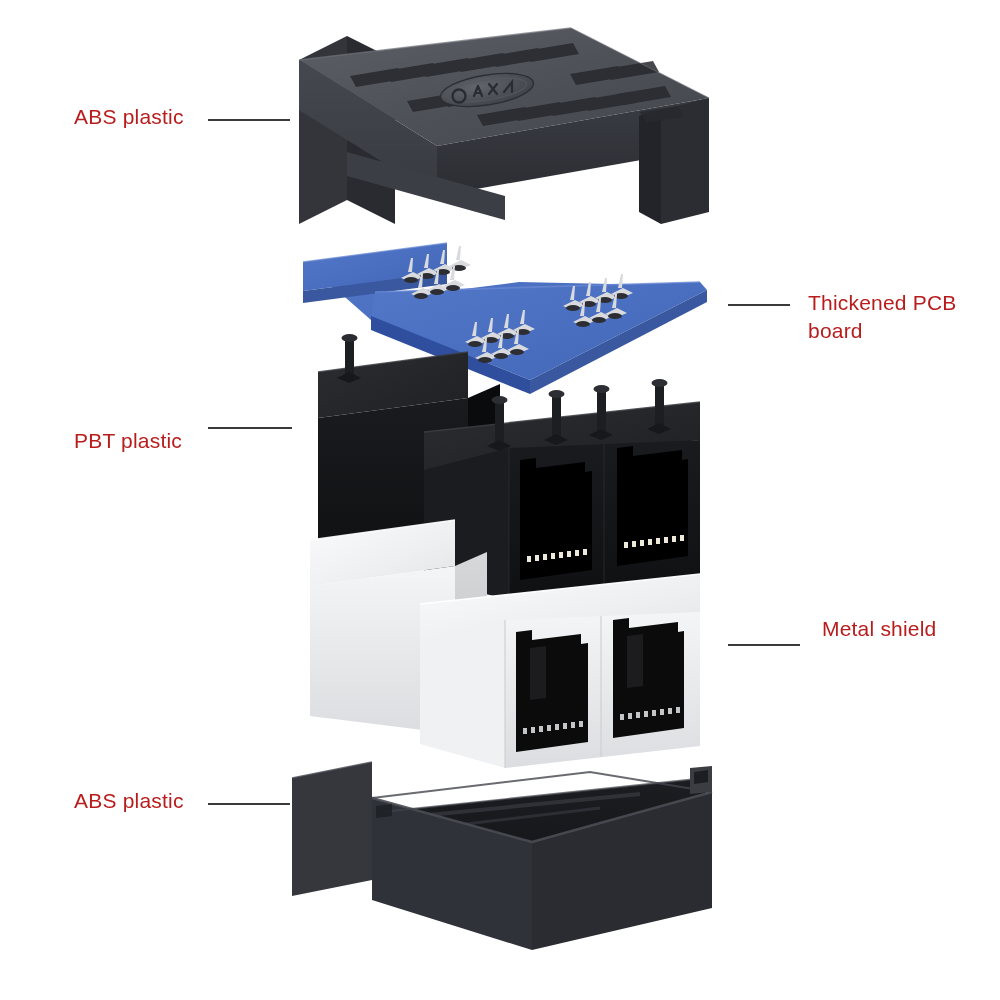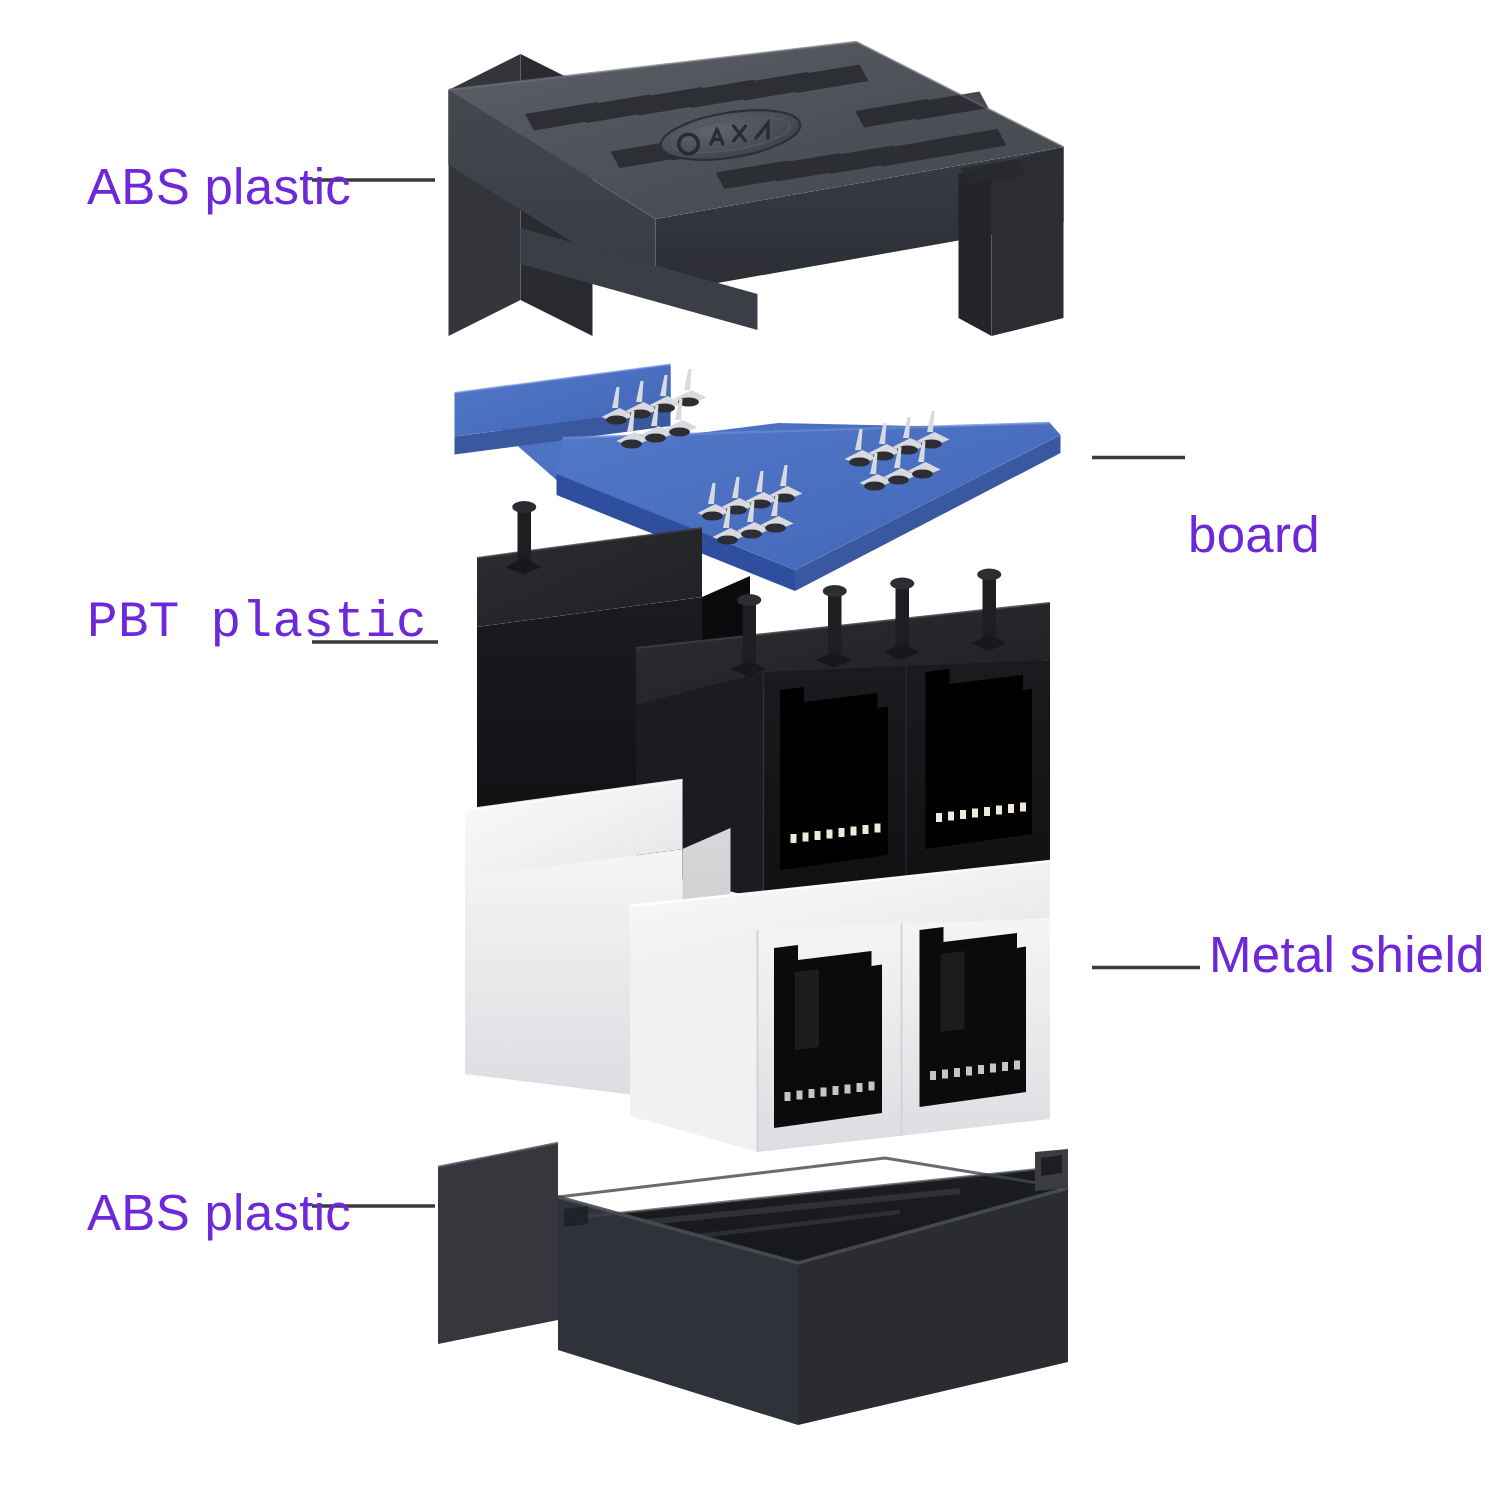--- a/index.html
+++ b/index.html
@@ -8,25 +8,26 @@
     background:#ffffff;
     font-family:"Liberation Sans", sans-serif;
     overflow:hidden;
     position:relative;
   }
   #stage{position:absolute;left:0;top:0;width:1000px;height:1000px;}
   #stage svg{display:block;}
   .lbl{
     position:absolute;
     font-family:"Liberation Sans", sans-serif;
-    font-size:34px;
-    color:#6d28d9;
+    font-size:21px;
+    color:#b91c1c;
     white-space:nowrap;
     letter-spacing:.2px;
     line-height:1.35;
+    margin-left:16px;
   }
   .lbl.two{white-space:normal;width:230px;}
 </style>
 </head>
 <body>
 
 <div id="stage">
 <svg width="1000" height="1000" viewBox="0 0 1000 1000" xmlns="http://www.w3.org/2000/svg">
 
   <defs>
@@ -416,25 +417,25 @@
   </g>
 
 </svg>
 </div>
 
 <div class="lbl" style="left:58px;top:103px;">
   <span>ABS plastic</span>
 </div>
 
 <div class="lbl two" style="left:792px;top:289px;">
-  <br>
+  <span>Thickened PCB</span><br>
   <span>board</span>
 </div>
 
-<div class="lbl" style="left:58px;top:394px;font-family:Liberation Mono, monospace;">
+<div class="lbl" style="left:58px;top:427px;">
   <span>PBT plastic</span>
 </div>
 
 <div class="lbl" style="left:806px;top:615px;">
   <span>Metal shield</span>
 </div>
 
 <div class="lbl" style="left:58px;top:787px;">
   <span>ABS plastic</span>
 </div>

